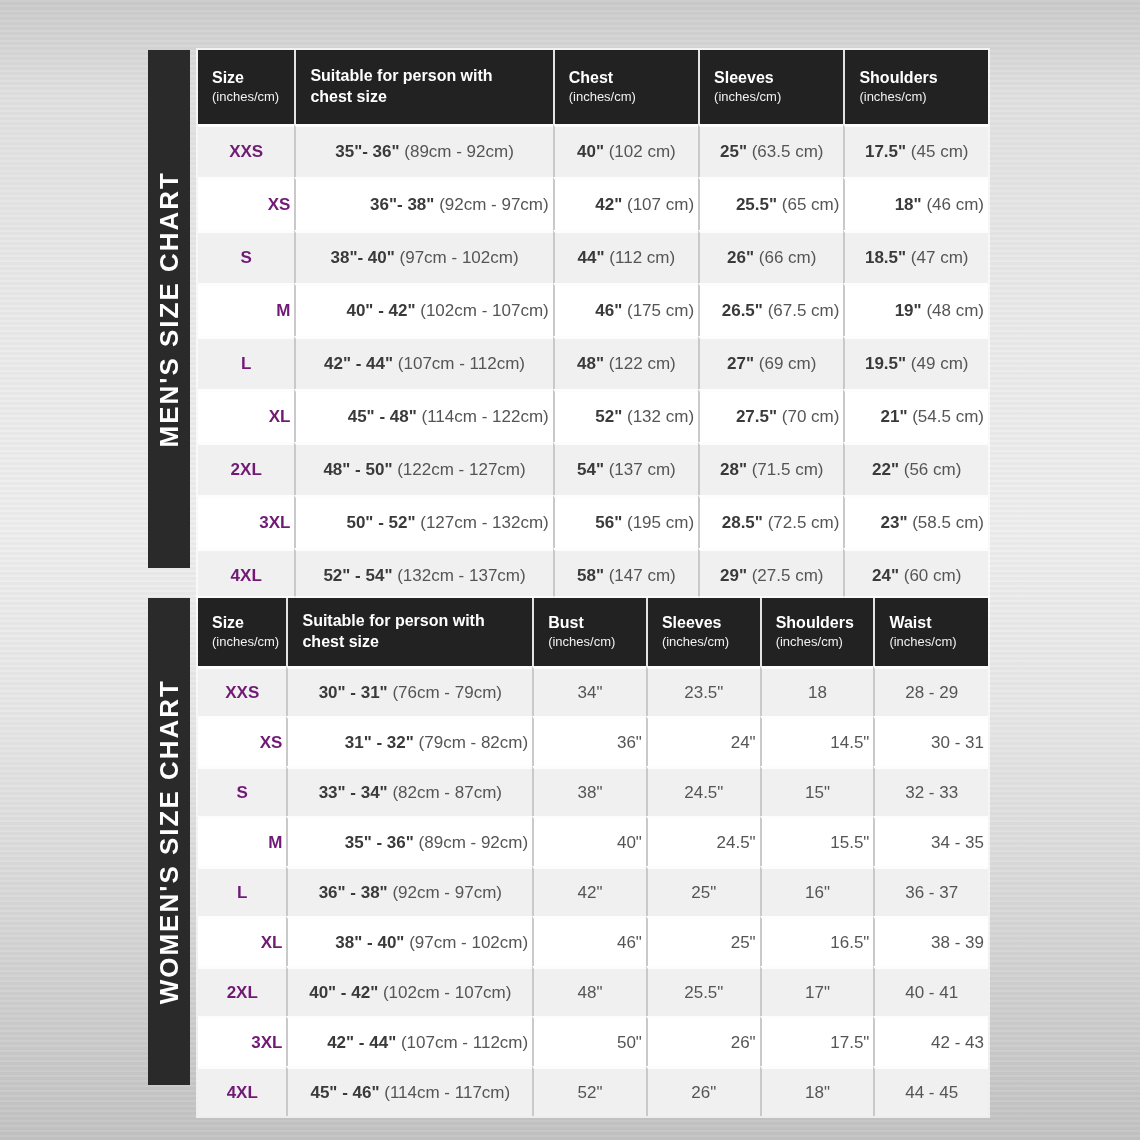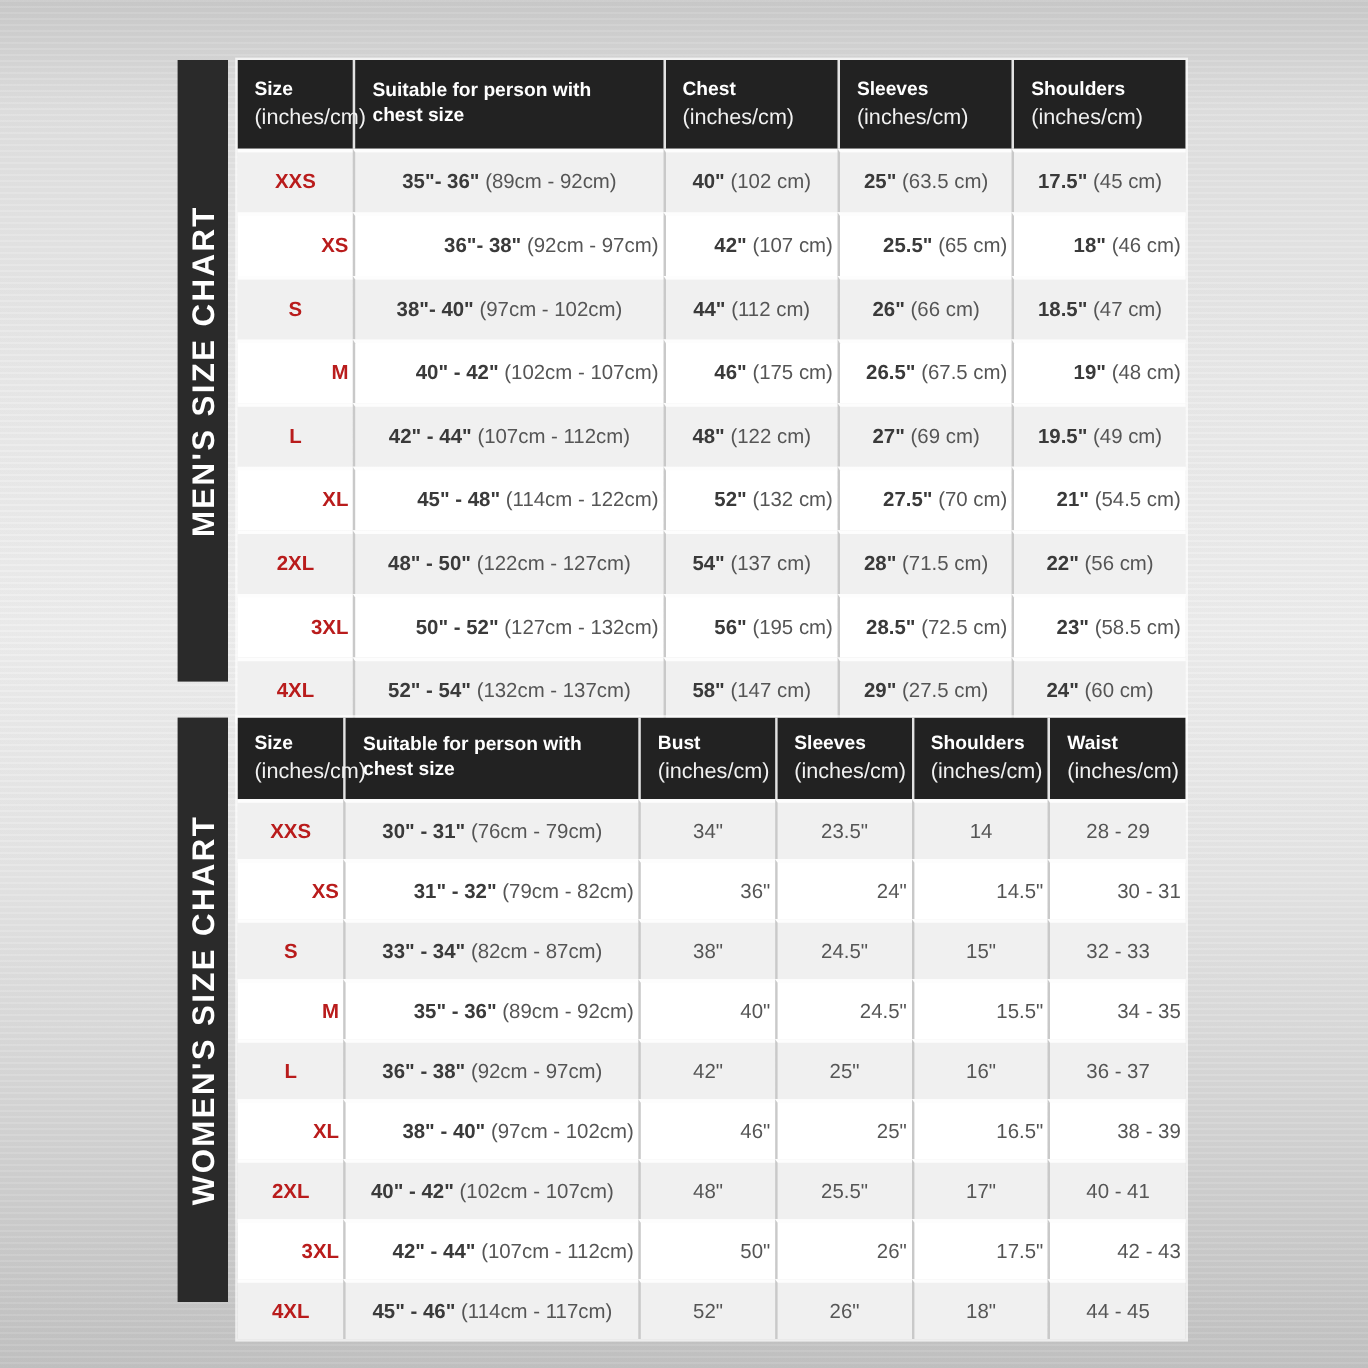--- a/index.html
+++ b/index.html
@@ -32,28 +32,28 @@
   th{
     background:#222222;color:#ffffff;
     text-align:left;vertical-align:middle;
     border-left:2px solid #e3e3e3;
     padding:4px 14px;font-weight:bold;
   }
   th:first-child{border-left:none;}
   .mens th{height:66px;}
   .womens th{height:60px;}
   th .h1{display:block;font-size:16px;line-height:1.3;}
-  th .h2{display:block;font-size:18px;font-weight:normal;color:#f1f1f1;line-height:1.3;}
+  th .h2{display:block;font-size:13px;font-weight:normal;color:#f1f1f1;line-height:1.3;}
   td{
     text-align:center;vertical-align:middle;
     border-left:2px solid #c9c9c9;border-top:3px solid #fdfdfd;
     font-size:17px;color:#555555;
     padding:0 4px;
   }
-  td:first-child{border-left:none;font-weight:bold;color:#b91c1c;}
+  td:first-child{border-left:none;font-weight:bold;color:#701a75;}
   td b{color:#3a3a3a;}
   tr.alt td{background:#f0f0f0;}
   tr.wht td{background:#ffffff;text-align:right;}
   .mens tbody td{height:50px;}
   .womens tbody td{height:47px;}
 </style>
 </head>
 <body>
 
 <div class="page">
@@ -200,21 +200,21 @@
               <span class="h2">(inches/cm)</span>
             </th>
         </tr>
       </thead>
       <tbody>
         <tr class="alt">
           <td>XXS</td>
           <td><b>30" - 31"</b> <span>(76cm - 79cm)</span></td>
           <td>34"</td>
           <td>23.5"</td>
-          <td>14</td>
+          <td>18</td>
           <td>28 - 29</td>
         </tr>
         <tr class="wht">
           <td>XS</td>
           <td><b>31" - 32"</b> <span>(79cm - 82cm)</span></td>
           <td>36"</td>
           <td>24"</td>
           <td>14.5"</td>
           <td>30 - 31</td>
         </tr>

